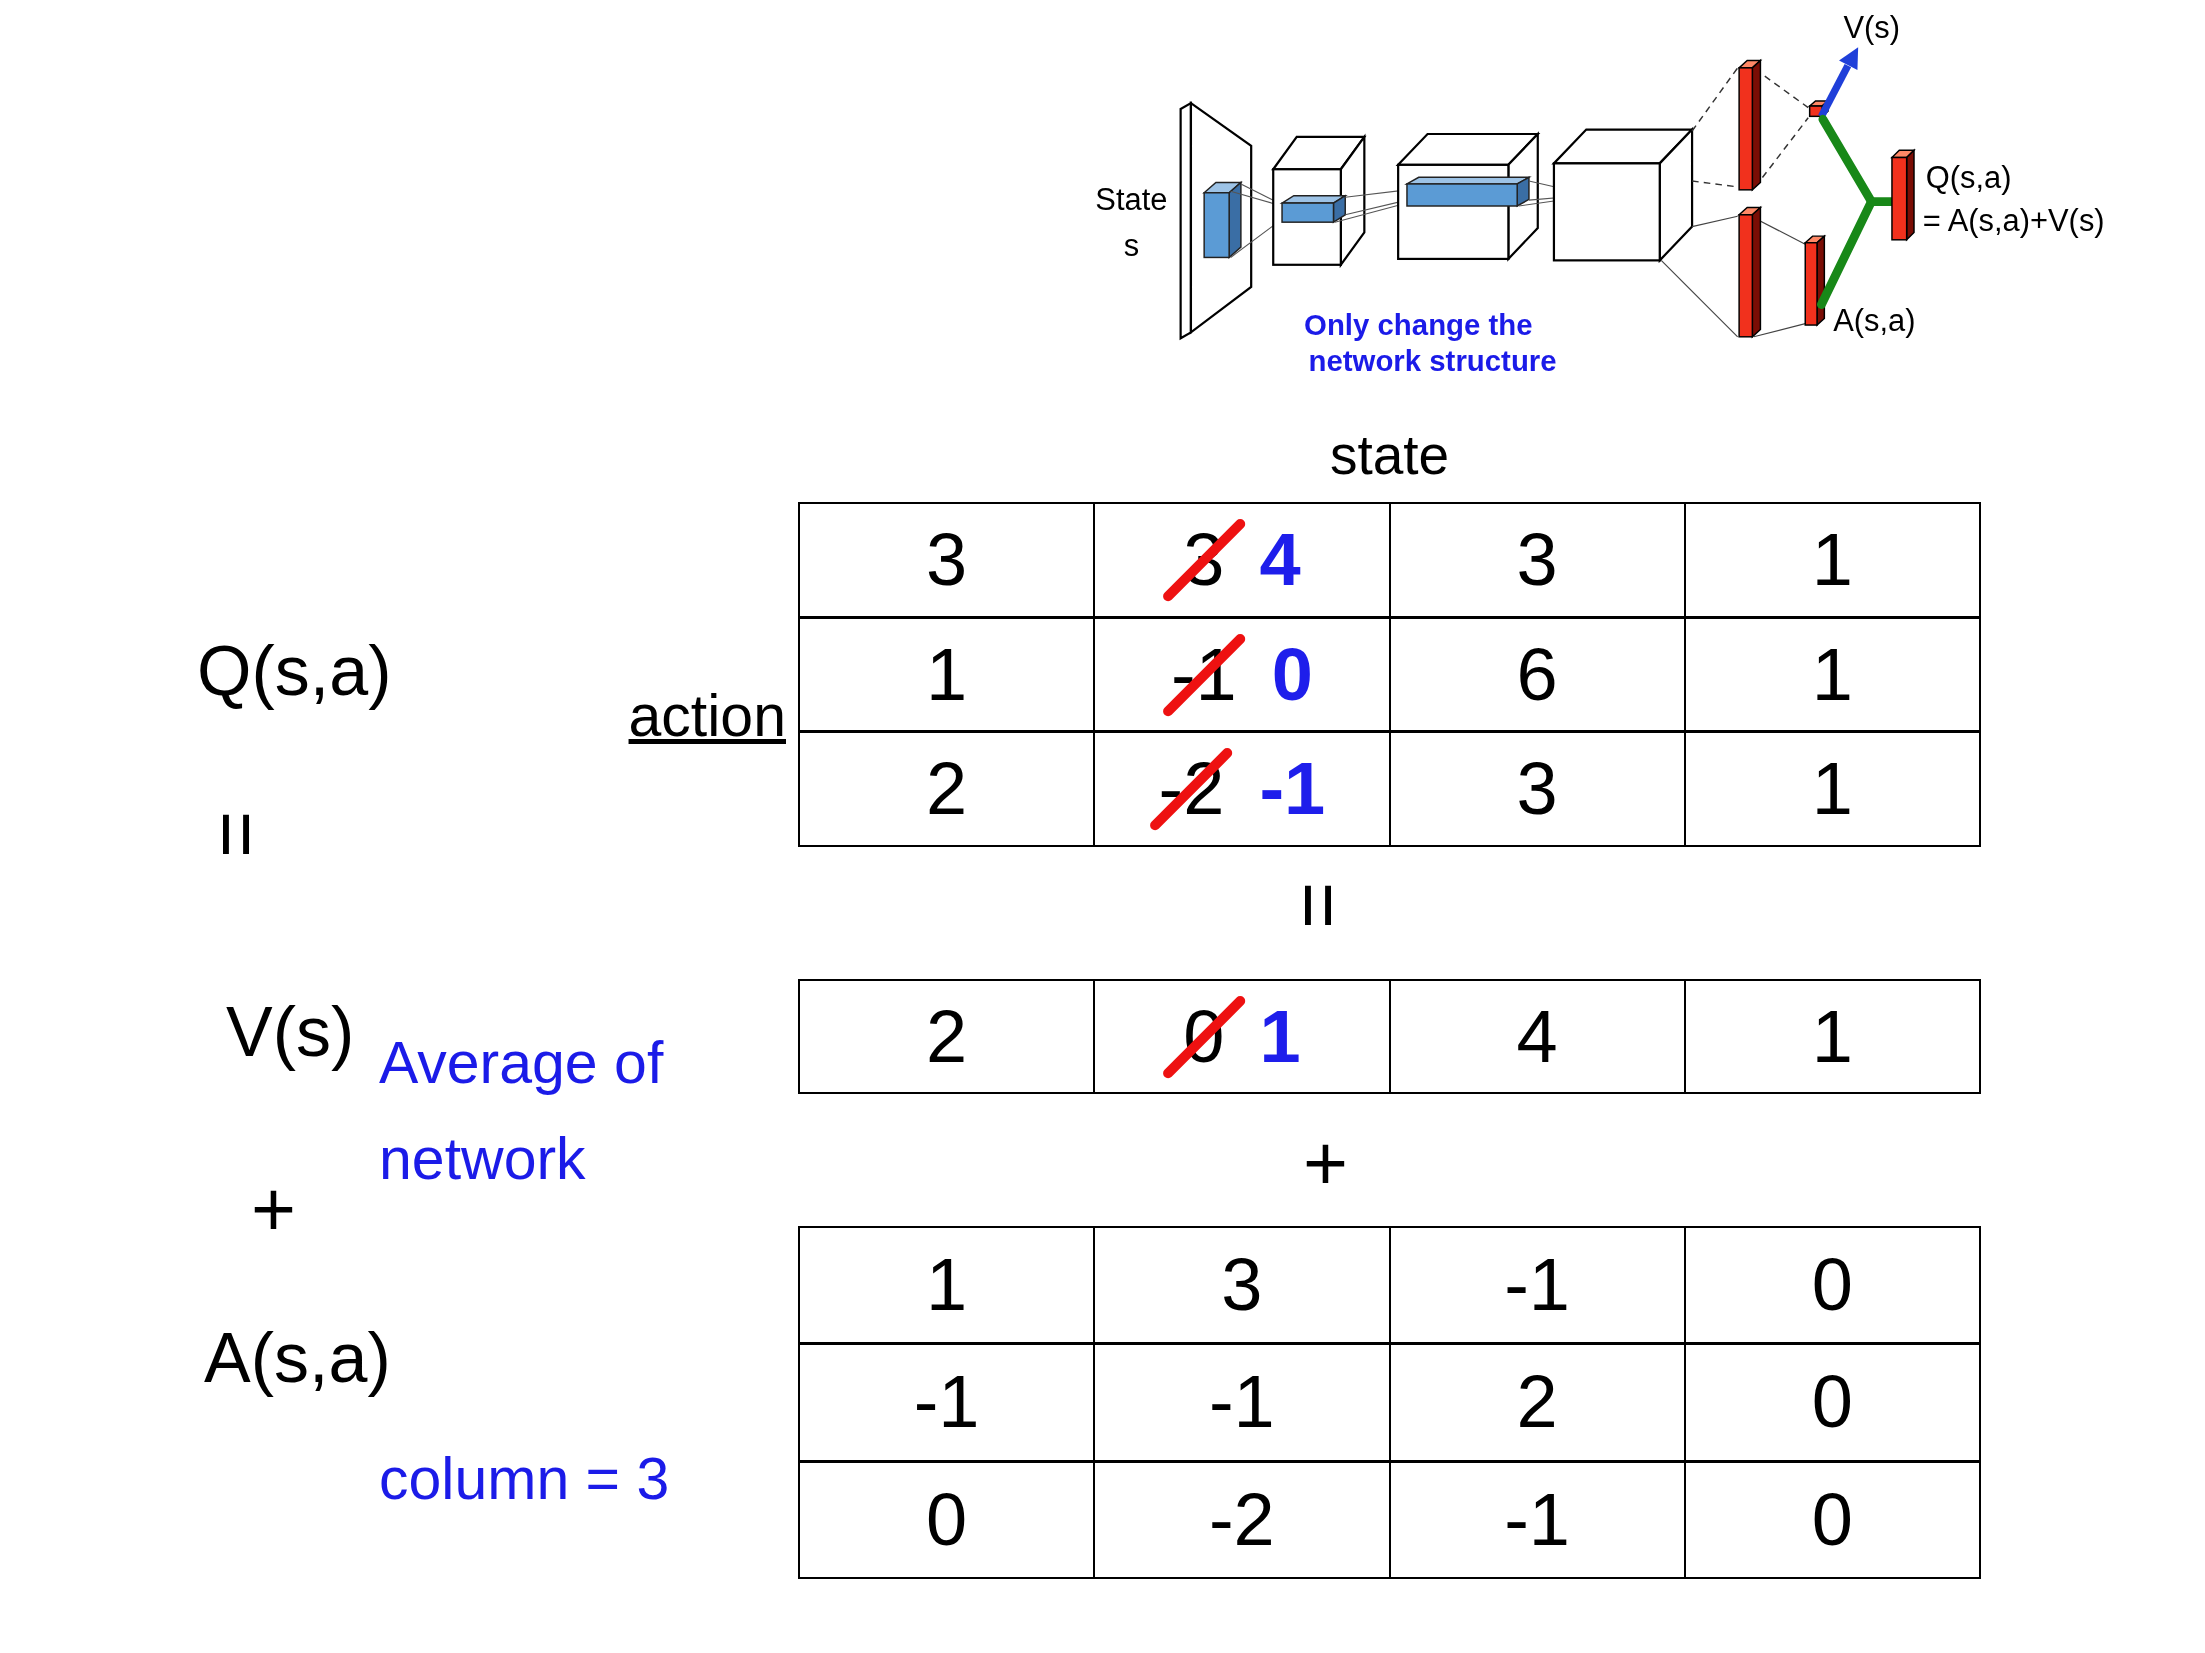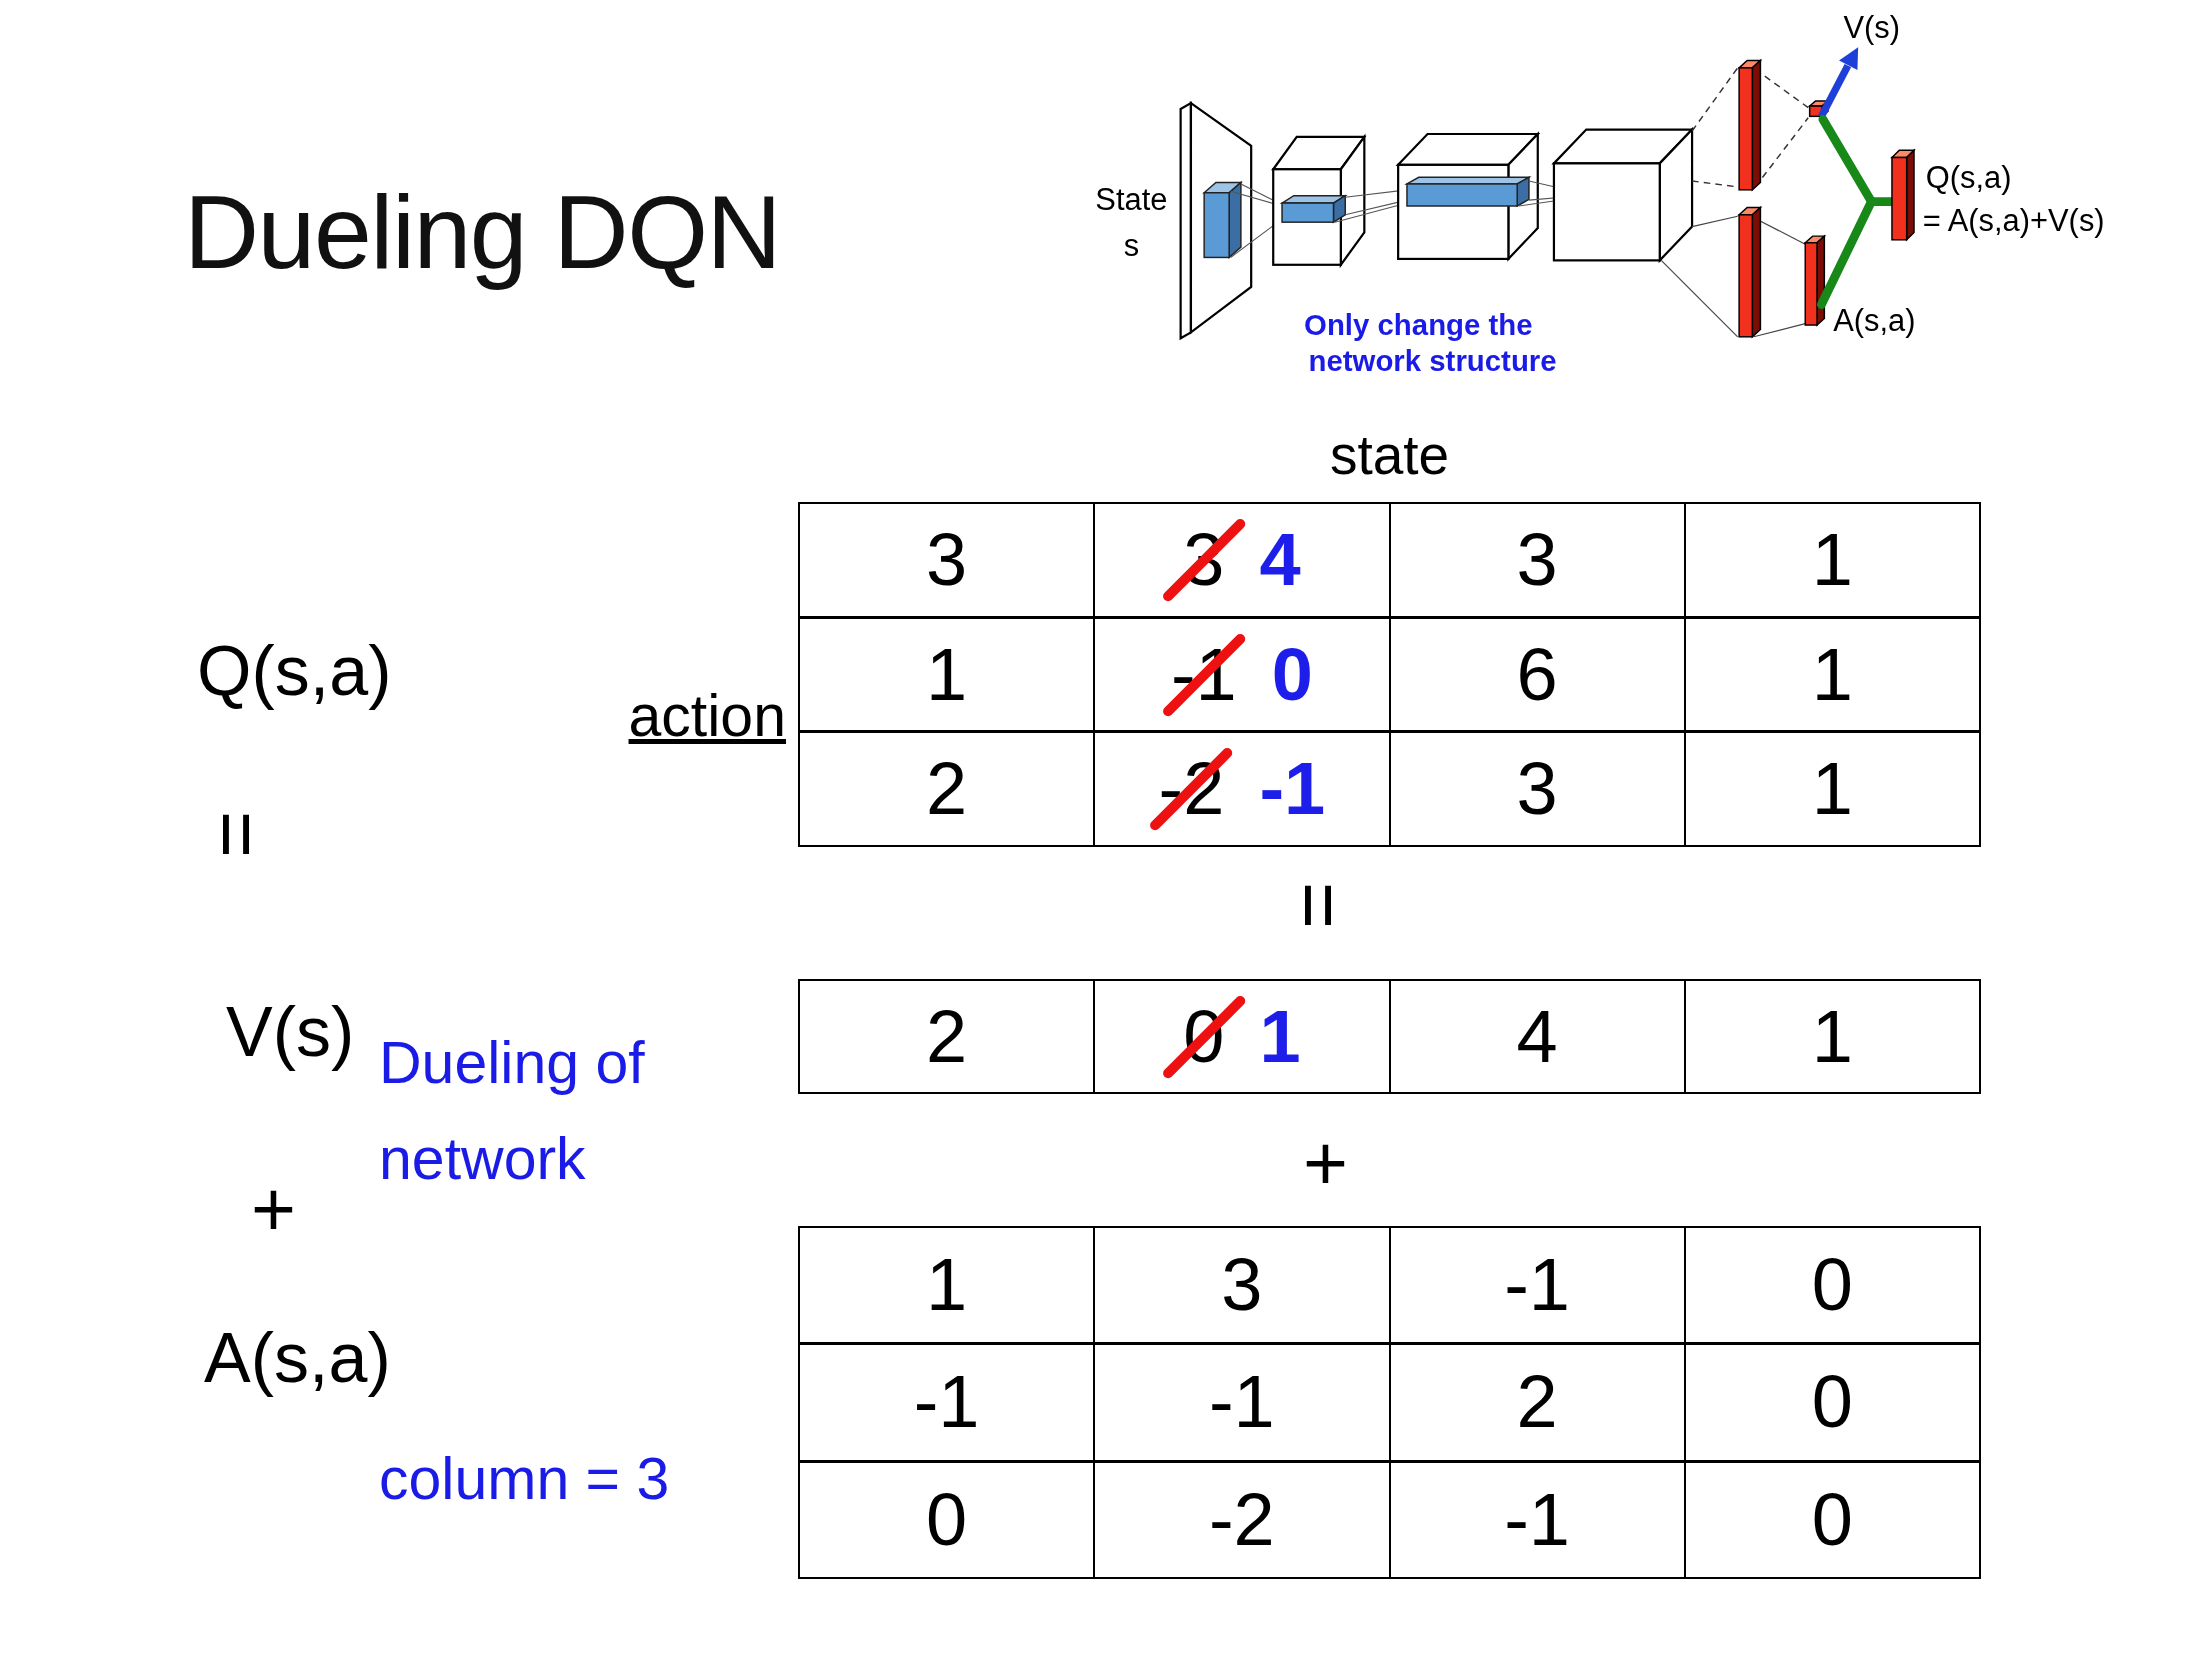--- a/index.html
+++ b/index.html
@@ -38,21 +38,20 @@
   .at{left:798px;top:1226px;width:1183px;height:353px;}
   .diagram{left:1066px;top:0px;width:1139px;height:412px;}
   svg text{font-family:"Liberation Sans",sans-serif;fill:#000;}
   svg .bluetxt{fill:#1b1be8;font-weight:600;}
 </style>
 </head>
 <body>
 
 <div class="stage">
 
-  <div class="abs title">Dueling DQN</div>
 
   <svg class="abs diagram" viewBox="0 0 1550 560" xmlns="http://www.w3.org/2000/svg">
 
     <text x="89" y="285" font-size="42" text-anchor="middle">State</text>
     <text x="89" y="348" font-size="42" text-anchor="middle">s</text>
 
     <g>
       <polygon points="156,148 170,140 170,452 156,460" fill="#fff" stroke="#000" stroke-width="3"></polygon>
       <polygon points="170,140 252,198 252,390 170,452" fill="#fff" stroke="#000" stroke-width="3"></polygon>
     </g>
@@ -177,21 +176,21 @@
   <div class="abs hdr state-hdr">state</div>
   <div class="abs hdr action-hdr">action</div>
   <div class="abs side-label q-label">Q(s,a)</div>
   <div class="abs eq-left"><span class="rot-eq">=</span></div>
   <div class="abs eq-center"><span class="rot-eq">=</span></div>
   <div class="abs side-label v-label">V(s)</div>
   <div class="abs plus plus-left">+</div>
   <div class="abs plus plus-center">+</div>
   <div class="abs side-label a-label">A(s,a)</div>
   <div class="abs bluenote avg-note">
-    <div>Dueling of</div>
+    <div>Average of</div>
     <div>network</div>
   </div>
   <div class="abs bluenote sum-note">
     <div>column = 3</div>
   </div>
 
   <div class="mtable qt">
     <div class="trow">
       <div class="cell">
           <span class="num">3</span>

